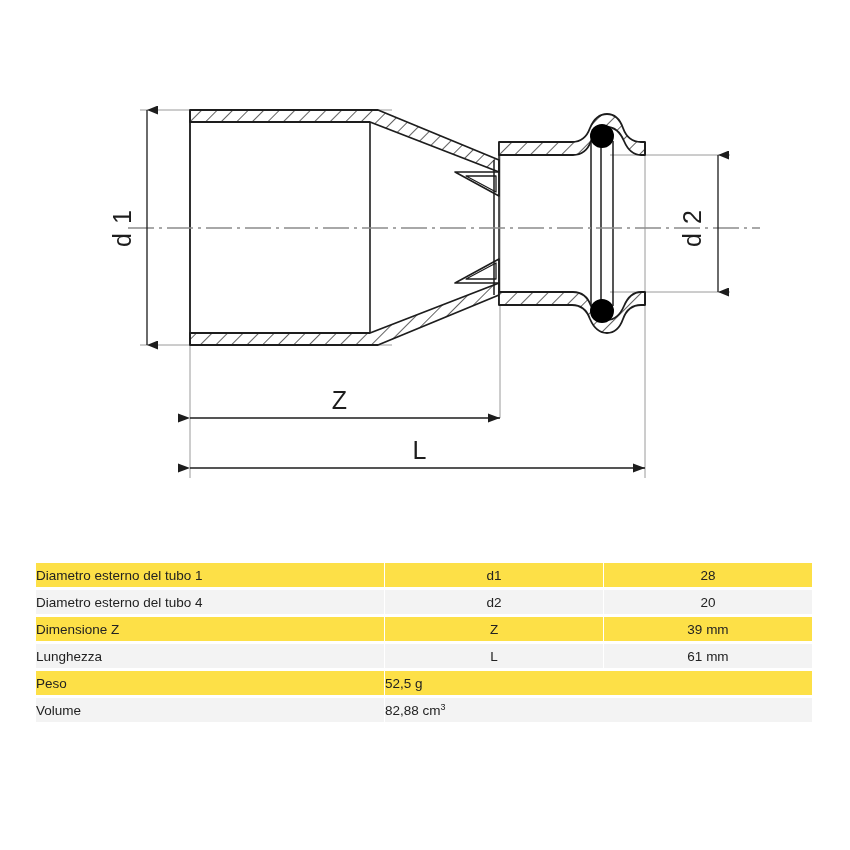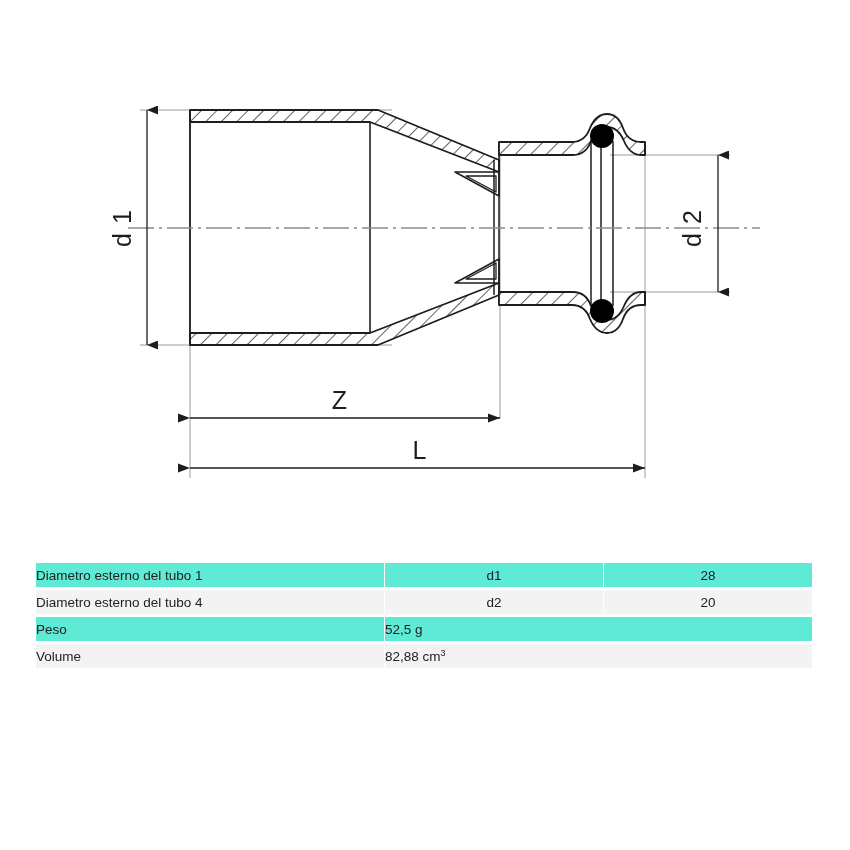--- a/index.html
+++ b/index.html
@@ -59,21 +59,21 @@
     table-layout: fixed;
   }
   #spec-table td {
     height: 24px;
     font-size: 13.5px;
     color: #222222;
     padding: 0 0 0 0;
     vertical-align: middle;
     white-space: nowrap;
   }
-  .row-a td { background: #5eead4; }
+  .row-a td { background: #fde047; }
   .row-b td { background: #f3f3f3; }
 
   td.c-label {
     width: 348px;
     padding-left: 10px;
     text-align: left;
   }
   td.c-symbol {
     width: 218px;
     text-align: center;
@@ -228,20 +228,30 @@
             <td class="c-label">Diametro esterno del tubo 1</td>
             <td class="c-symbol">d1</td>
             <td class="c-value">28</td>
           </tr>
           <tr class="row-b">
             <td class="c-label">Diametro esterno del tubo 4</td>
             <td class="c-symbol">d2</td>
             <td class="c-value">20</td>
           </tr>
           <tr class="row-a">
+            <td class="c-label">Dimensione Z</td>
+            <td class="c-symbol">Z</td>
+            <td class="c-value">39 mm</td>
+          </tr>
+          <tr class="row-b">
+            <td class="c-label">Lunghezza</td>
+            <td class="c-symbol">L</td>
+            <td class="c-value">61 mm</td>
+          </tr>
+          <tr class="row-a">
             <td class="c-label">Peso</td>
             <td class="c-span" colspan="2">52,5 g</td>
           </tr>
           <tr class="row-b">
             <td class="c-label">Volume</td>
             <td class="c-span" colspan="2">82,88 cm<span class="sup">3</span></td>
           </tr>
         </tbody>
     </table>
   </div>

